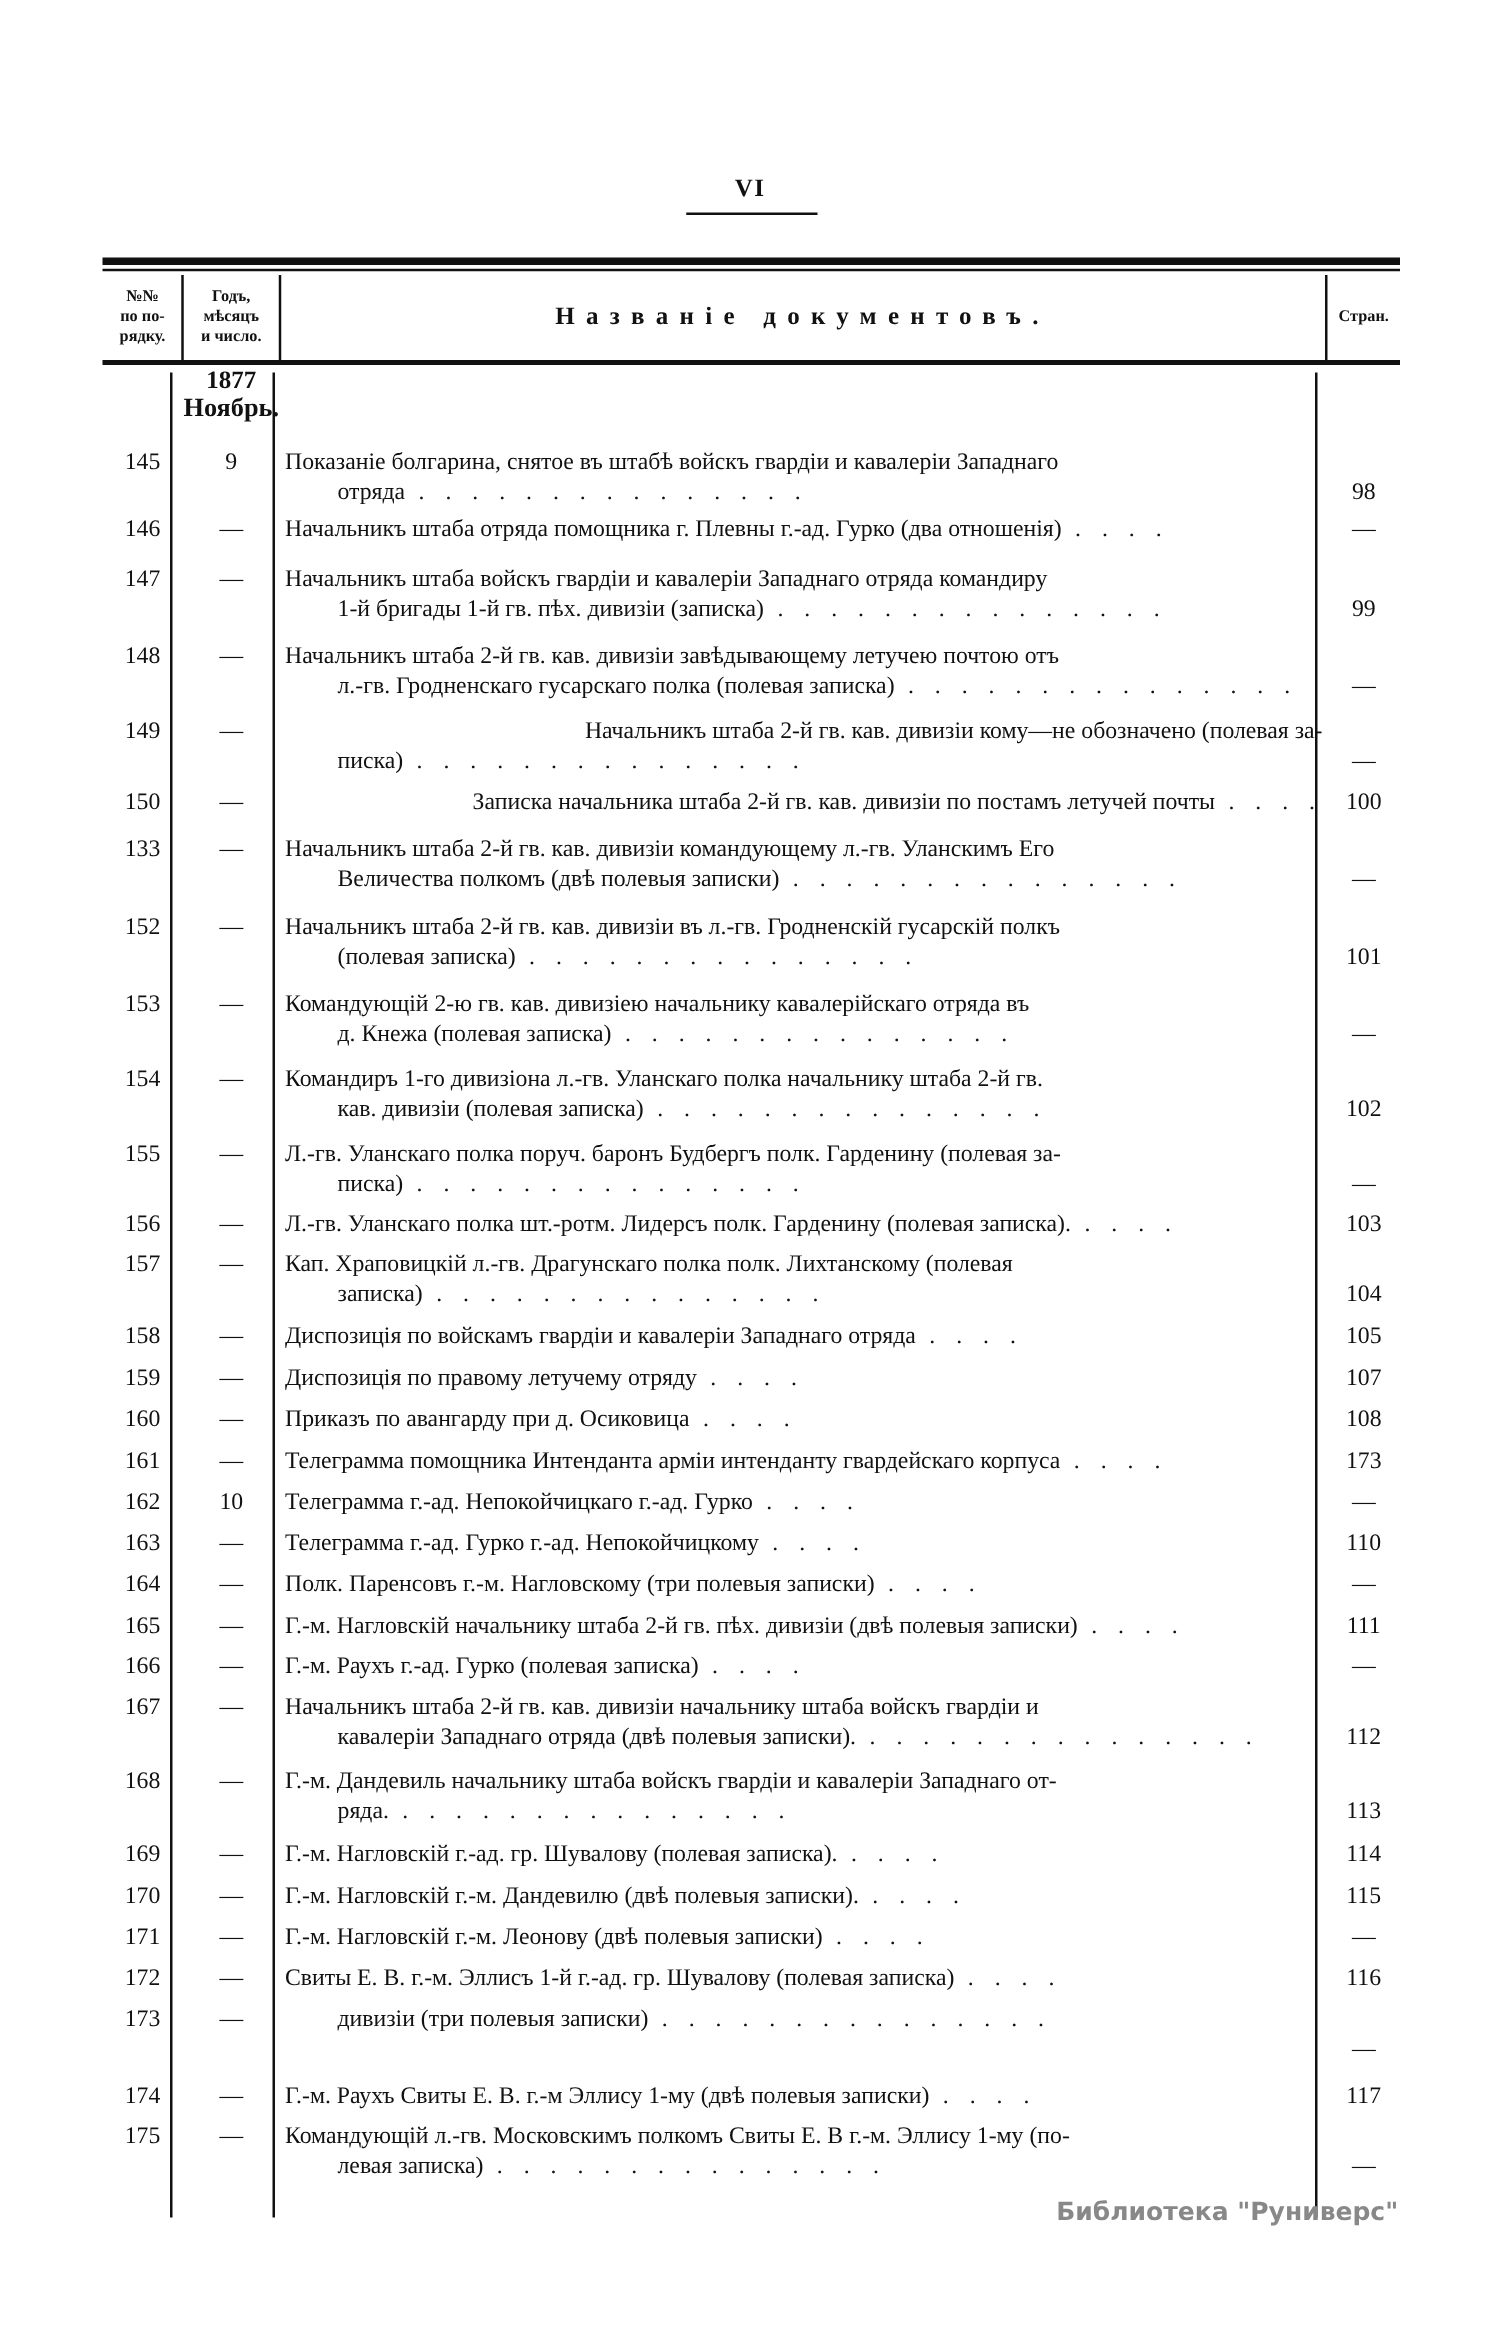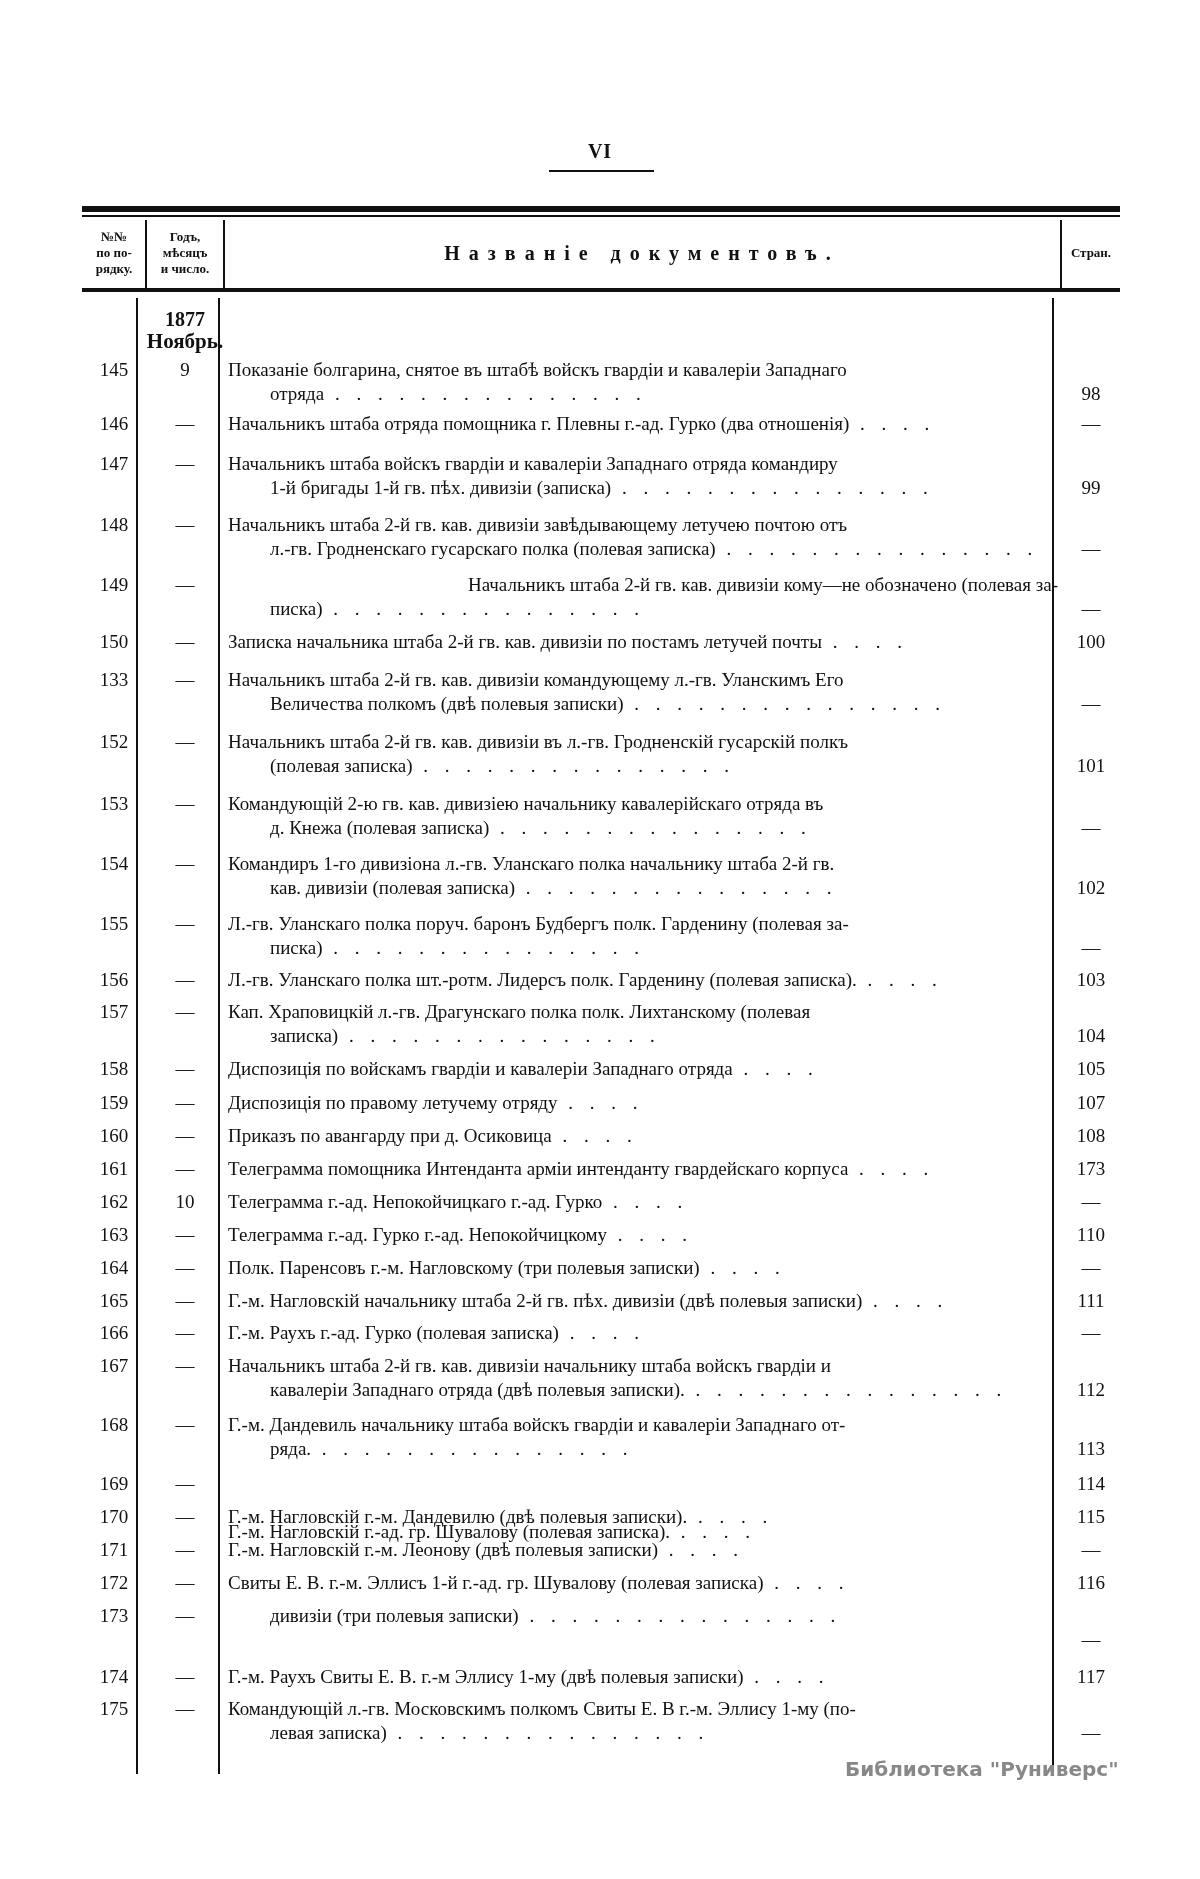--- a/index.html
+++ b/index.html
@@ -19,21 +19,21 @@
     .head-rule { position: absolute; top: 288px; left: 82px; width: 1038px; height: 4px; background: #111; }
 
     .hdr { position: absolute; top: 220px; height: 66px; display: flex; align-items: center; justify-content: center; text-align: center; }
     .hdr-no { left: 82px; width: 64px; font-size: 13px; line-height: 16px; font-weight: bold; }
     .hdr-date { left: 146px; width: 78px; font-size: 13px; line-height: 16px; font-weight: bold; }
     .hdr-title { left: 224px; width: 836px; font-size: 20px; font-weight: bold; letter-spacing: 9px; }
     .hdr-page { left: 1062px; width: 58px; font-size: 13px; font-weight: bold; }
 
     .vline { position: absolute; width: 2px; background: #111; }
 
-    .year-block { position: absolute; top: 307px; left: 146px; width: 78px; text-align: center; font-weight: bold; }
+    .year-block { position: absolute; top: 292px; left: 146px; width: 78px; text-align: center; font-weight: bold; }
     .year-block .y { font-size: 20px; line-height: 24px; }
     .year-block .m { font-size: 21px; line-height: 20px; }
 
     .row { position: absolute; left: 82px; width: 1038px; font-size: 19px; line-height: 24px; }
     .row .no { position: absolute; left: 0; width: 64px; text-align: center; }
     .row .dt { position: absolute; left: 64px; width: 78px; text-align: center; }
     .row .title { position: absolute; left: 146px; width: 906px; }
     .row .title .l1 { display: block; white-space: nowrap; }
     .row .title .l2 { display: block; padding-left: 42px; white-space: nowrap; }
     .row .pg { position: absolute; left: 980px; width: 58px; text-align: center; }
@@ -128,21 +128,21 @@
       <span class="title">
         <span class="l1" style="overflow: hidden; width: 830px; text-align: right;"><span>Начальникъ штаба 2-й гв. кав. дивизіи кому—не обозначено (полевая за-</span></span>
         <span class="l2" style="overflow: hidden; width: 830px;"><span>писка)</span><span class="dots"> . . . . . . . . . . . . . . .</span></span>
       </span>
       <span class="pg">—</span>
     </div>
     <div class="row single" style="top: 630px;">
       <span class="no">150</span>
       <span class="dt">—</span>
       <span class="title">
-        <span class="l1" style="overflow: hidden; width: 830px;"><span>Записка начальника штаба 2-й гв. кав. дивизіи по постамъ летучей почты</span><span class="dots"> . . . .</span></span>
+        <span class="l1" style="overflow: hidden; width: 830px; text-align: right;"><span>Записка начальника штаба 2-й гв. кав. дивизіи по постамъ летучей почты</span><span class="dots"> . . . .</span></span>
       </span>
       <span class="pg">100</span>
     </div>
     <div class="row double" style="top: 668px;">
       <span class="no">133</span>
       <span class="dt">—</span>
       <span class="title">
         <span class="l1" style="overflow: hidden; width: 830px;"><span>Начальникъ штаба 2-й гв. кав. дивизіи командующему л.-гв. Уланскимъ Его</span></span>
         <span class="l2" style="overflow: hidden; width: 830px;"><span>Величества полкомъ (двѣ полевыя записки)</span><span class="dots"> . . . . . . . . . . . . . . .</span></span>
       </span>
@@ -288,21 +288,21 @@
       <span class="title">
         <span class="l1" style="overflow: hidden; width: 830px;"><span>Г.-м. Дандевиль начальнику штаба войскъ гвардіи и кавалеріи Западнаго от-</span></span>
         <span class="l2" style="overflow: hidden; width: 830px;"><span>ряда.</span><span class="dots"> . . . . . . . . . . . . . . .</span></span>
       </span>
       <span class="pg">113</span>
     </div>
     <div class="row single" style="top: 1472px;">
       <span class="no">169</span>
       <span class="dt">—</span>
       <span class="title">
-        <span class="l1" style="overflow: hidden; width: 830px; margin-top: 48px;"><span>Г.-м. Нагловскій г.-ад. гр. Шувалову (полевая записка).</span><span class="dots"> . . . .</span></span>
+        <span class="l1" style="overflow: hidden; width: 830px;"><span>Г.-м. Нагловскій г.-ад. гр. Шувалову (полевая записка).</span><span class="dots"> . . . .</span></span>
       </span>
       <span class="pg">114</span>
     </div>
     <div class="row single" style="top: 1505px;">
       <span class="no">170</span>
       <span class="dt">—</span>
       <span class="title">
         <span class="l1" style="overflow: hidden; width: 830px;"><span>Г.-м. Нагловскій г.-м. Дандевилю (двѣ полевыя записки).</span><span class="dots"> . . . .</span></span>
       </span>
       <span class="pg">115</span>

